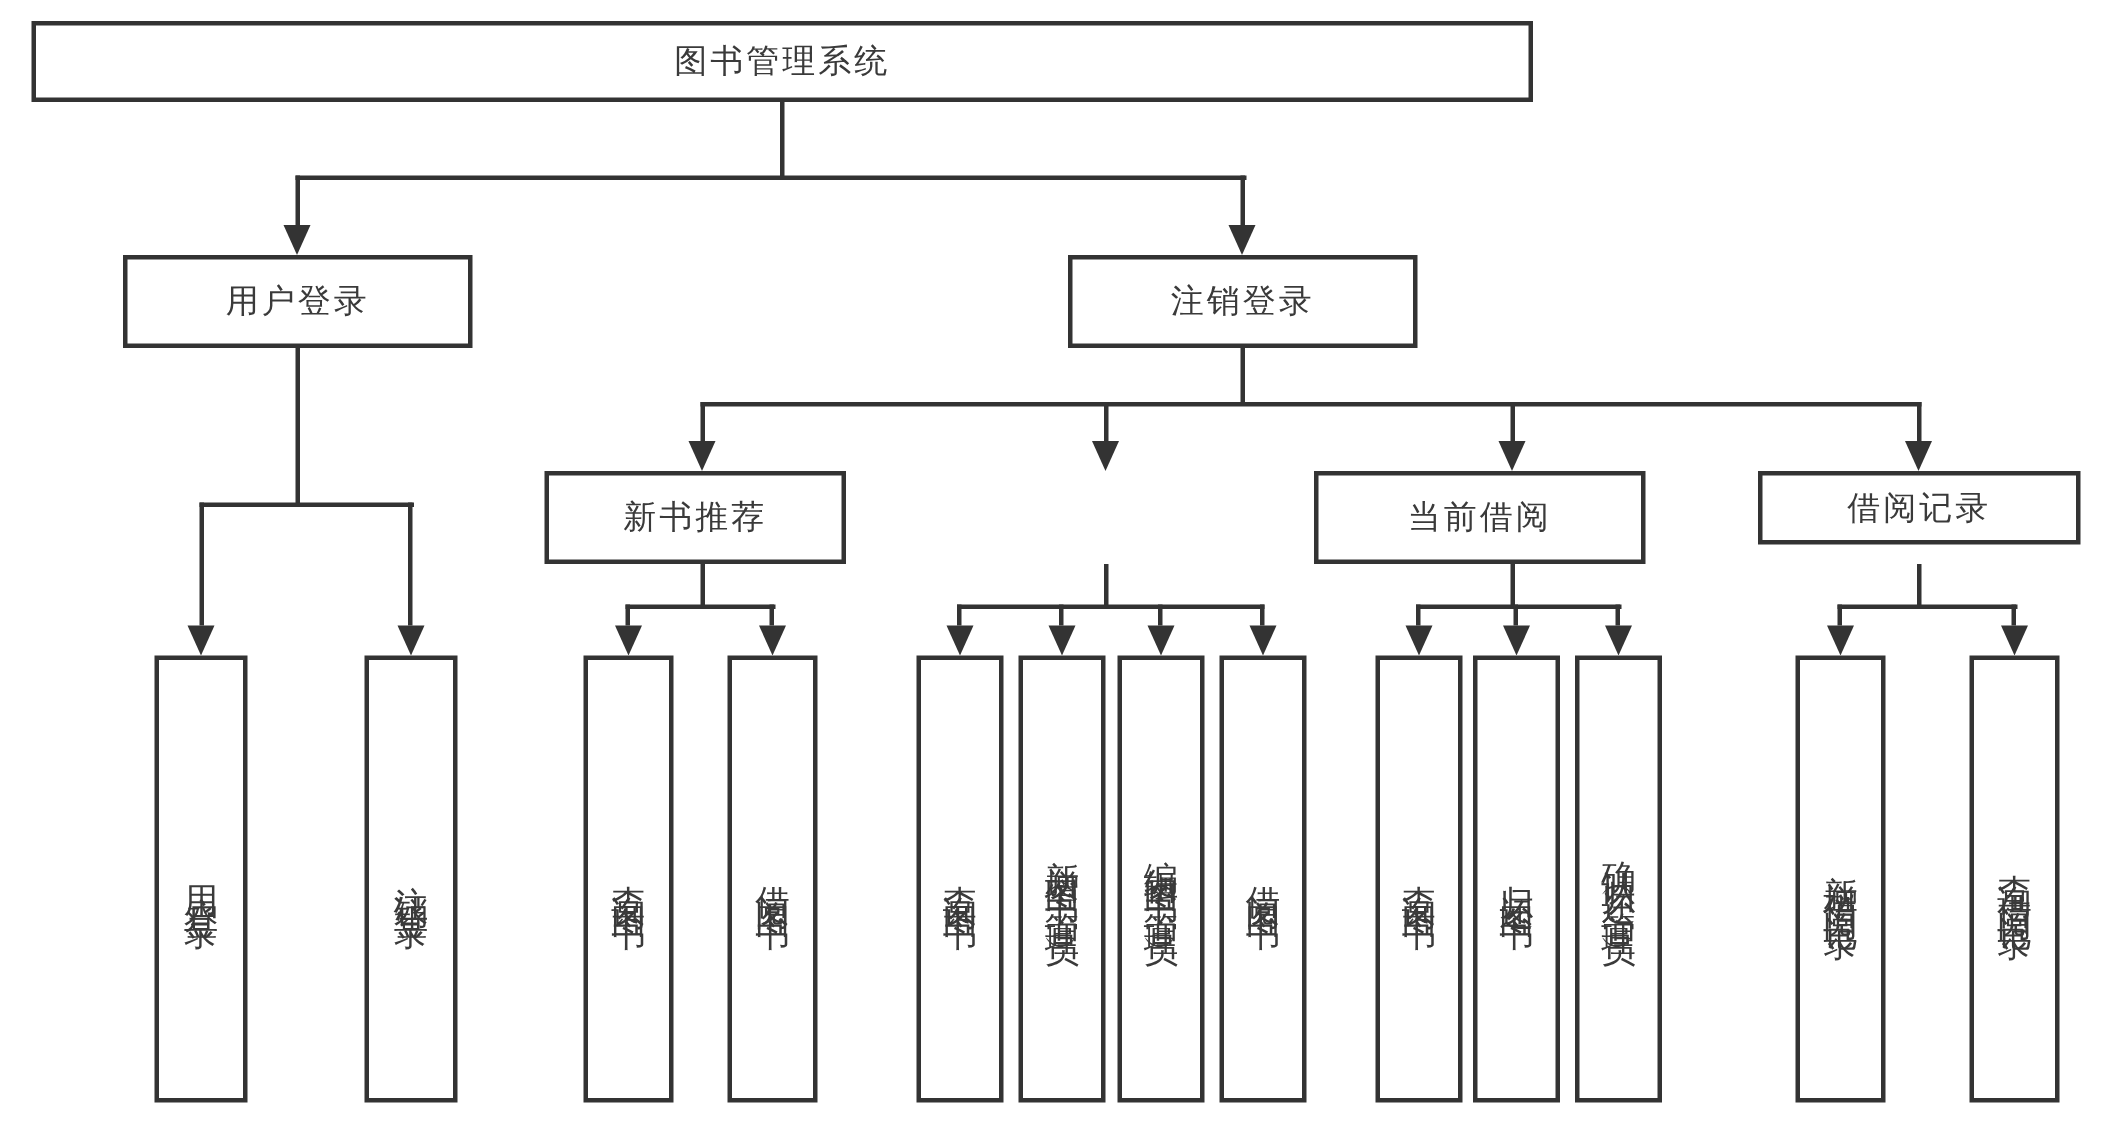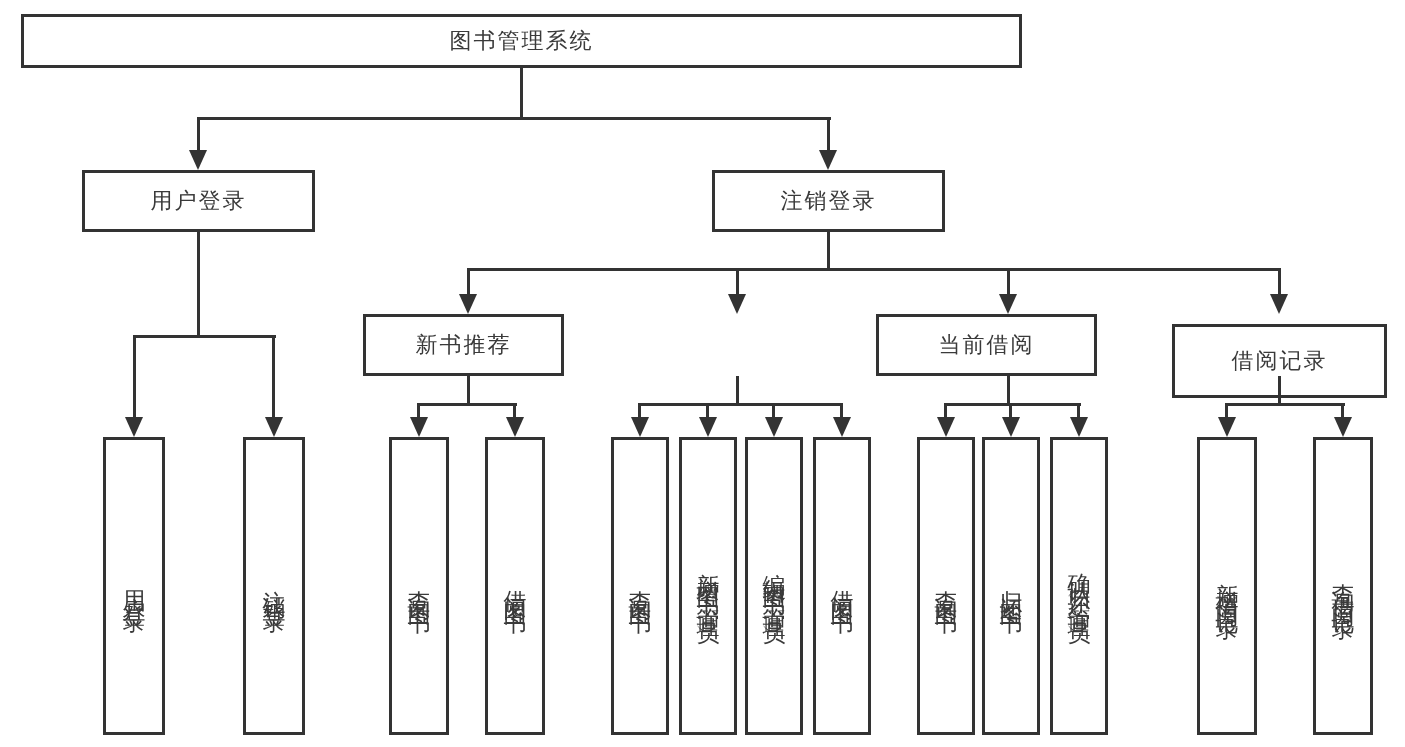--- a/index.html
+++ b/index.html
@@ -70,21 +70,21 @@
   <div class="arrow" style="left:999px;top:294px"></div>
   <div class="line" style="left:1278px;top:268px;width:3px;height:26px"></div>
   <div class="arrow" style="left:1270px;top:294px"></div>
 
   <div class="box" style="left:363px;top:314px;width:201px;height:62px">
     <span class="lbl">新书推荐</span>
   </div>
   <div class="box" style="left:876px;top:314px;width:221px;height:62px">
     <span class="lbl">当前借阅</span>
   </div>
-  <div class="box" style="left:1172px;top:324px;width:215px;height:74px">
+  <div class="box" style="left:1172px;top:314px;width:215px;height:49px">
     <span class="lbl">借阅记录</span>
   </div>
 
   <div class="line" style="left:467px;top:376px;width:3px;height:29px"></div>
   <div class="line" style="left:417px;top:403px;width:100px;height:3px"></div>
   <div class="line" style="left:417px;top:403px;width:3px;height:14px"></div>
   <div class="arrow" style="left:410px;top:417px"></div>
   <div class="line" style="left:513px;top:403px;width:3px;height:14px"></div>
   <div class="arrow" style="left:506px;top:417px"></div>
 

